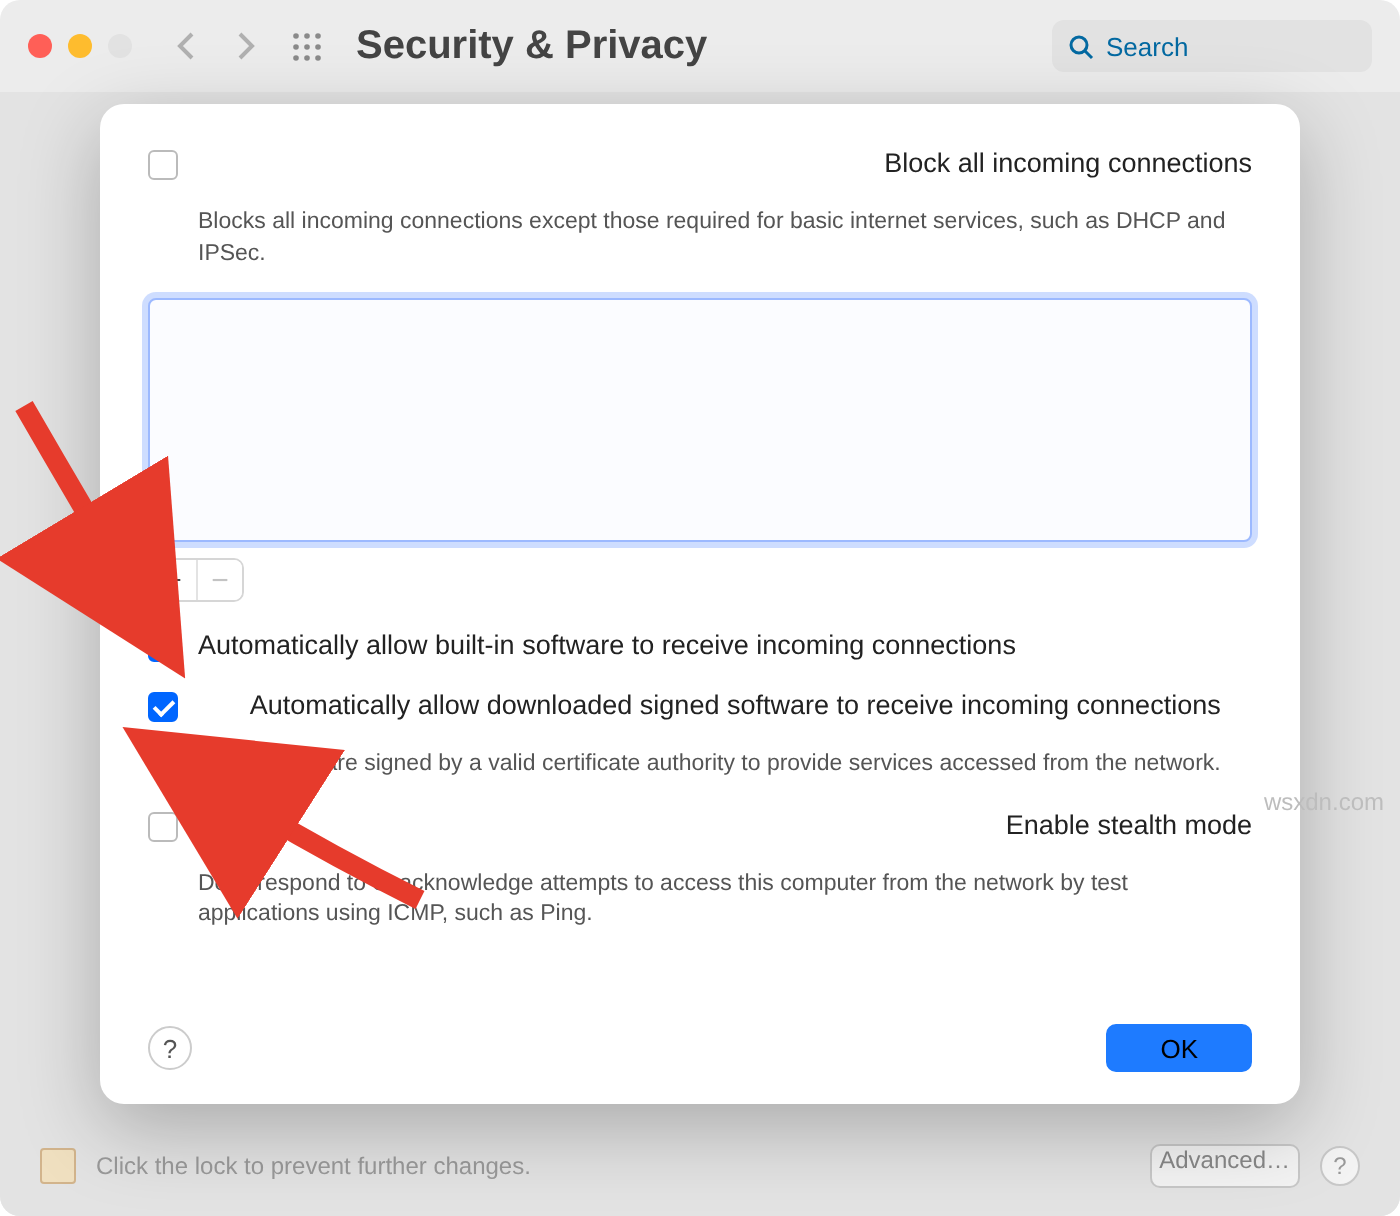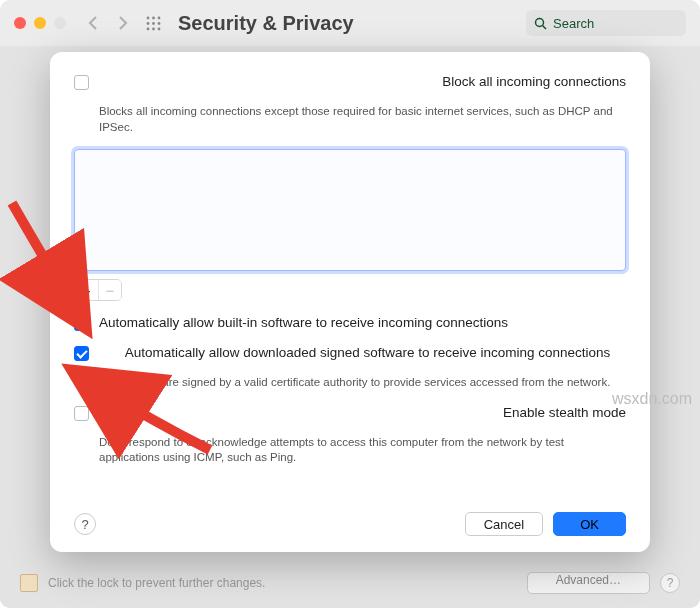--- a/index.html
+++ b/index.html
@@ -44,21 +44,21 @@
       flex: 1;
     }
     .search {
       width: 160px;
       height: 26px;
       background: #e2e2e2;
       border-radius: 6px;
       display: flex;
       align-items: center;
       padding: 0 8px;
-      color: #14532d;
+      color: #0369a1;
       gap: 6px;
       font-size: 13px;
     }
     .backdrop {
       position: absolute;
       left:0; right:0; top:46px; bottom:0;
       background: #e3e3e3;
     }
     .sheet {
       position: absolute;
@@ -121,37 +121,37 @@
       height: 24px; padding: 0 18px; border-radius:5px; font-size:13px;
       display:flex; align-items:center; justify-content:center;
       background:#fff; border:1px solid #ccc; color:#222;
     }
     .btn.primary { background:#1e7bff; border-color:#1e7bff; color:#000000; padding: 0 26px; }
     .lockrow {
       position:absolute; bottom:10px; left:20px; right:20px; height:30px;
       display:flex; align-items:center; color:#9a9a9a; font-size:12px; gap:10px;justify-content:space-between;
     }
     .advbtn {
-      height:22px; padding:0 28px; border:1px solid #c8c8c8; border-radius:5px;
+      height:22px; padding:0 4px; border:1px solid #c8c8c8; border-radius:5px;
       background:#f3f3f3; color:#888; font-size:12px;
     }
     .qmark {
       width:20px; height:20px; border:1px solid #c8c8c8; border-radius:50%;
       display:flex; align-items:center; justify-content:center; color:#999; font-size:12px; background:#f3f3f3;
     }
     .lockicon {
       width:18px; height:18px; border:1px solid #d2b48c; background:#f0e0c0; border-radius:2px;
     }
     .arrow {
       position:absolute; pointer-events:none;
     }
     .arrow svg { overflow:visible; }
     .watermark {
       position:absolute; right:8px; bottom:200px; color:#bdbdbd;
-      font-size:16px; transform: translateY(0);
+      font-size:12px; transform: translateY(0);
     }
   </style>
 </head>
 <body>
 
 <div class="window">
 
   <div class="titlebar">
     <div class="traffic">
       <div class="dot red"></div>
@@ -236,21 +236,20 @@
       <div class="checkbox"></div>
       <div>
         <div class="opt-label">Enable stealth mode</div>
         <div class="opt-desc">Don't respond to or acknowledge attempts to access this computer from the network by test applications using ICMP, such as Ping.</div>
       </div>
     </div>
 
     <div class="sheet-footer">
       <div class="helpbtn">?</div>
       <div class="spacer"></div>
-      <div class="btn">Cancel</div>
       <div class="btn primary">OK</div>
     </div>
   </div>
 
   <div class="arrow" style="left:2px; top:195px;">
     <svg width="100" height="130">
       <defs>
           <marker id="ah1" markerWidth="10" markerHeight="10" refX="6" refY="5" orient="auto">
             <path d="M0,0 L10,5 L0,10 Z" fill="#e63b2c"></path>
           </marker>

